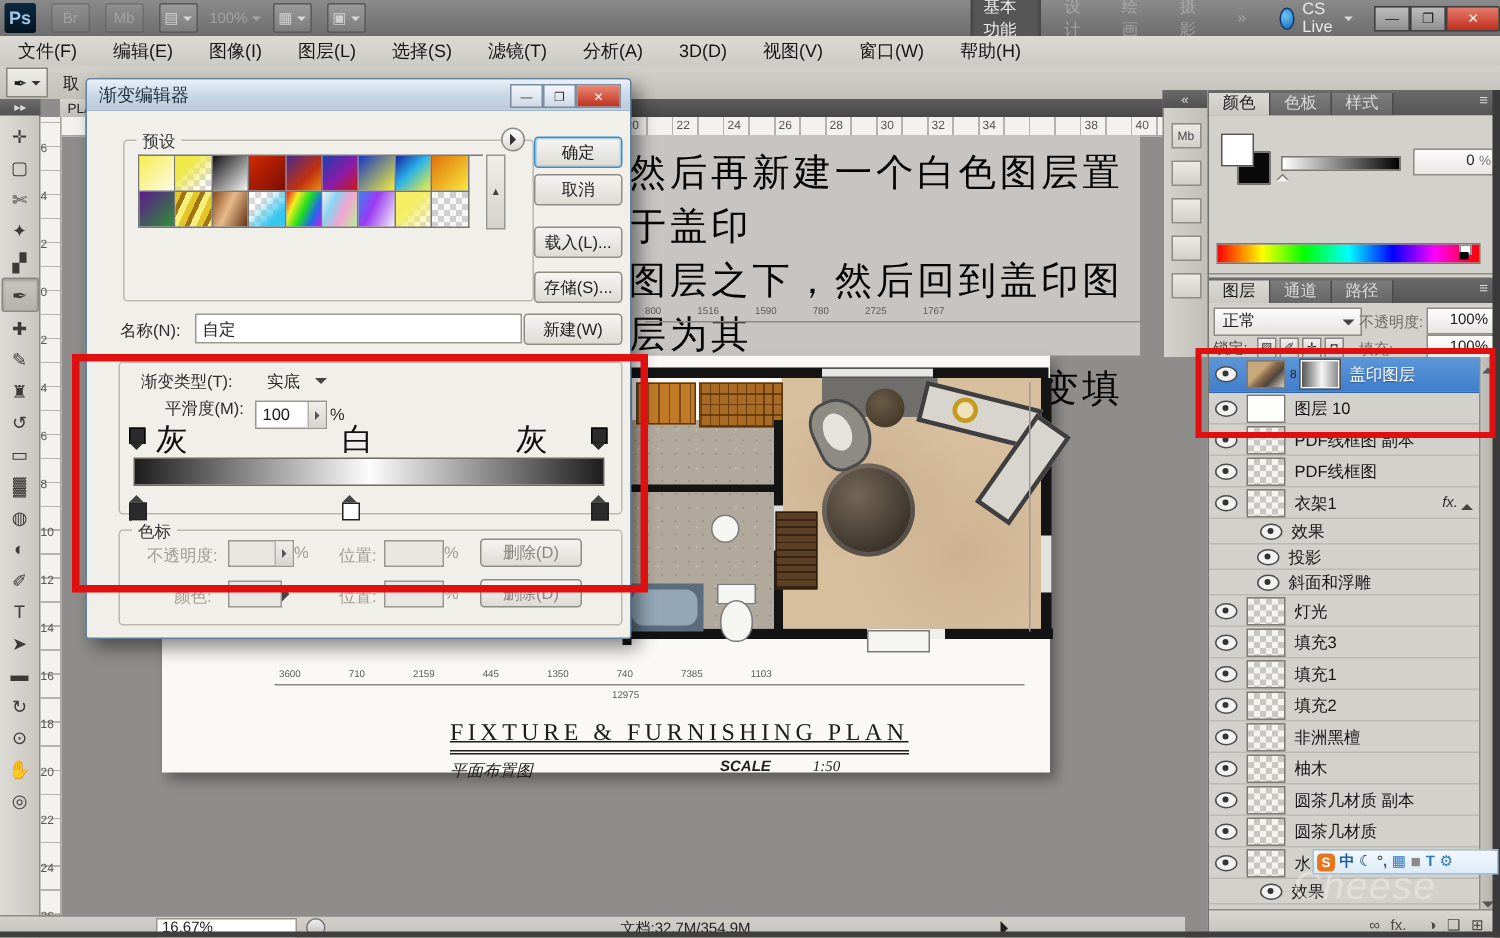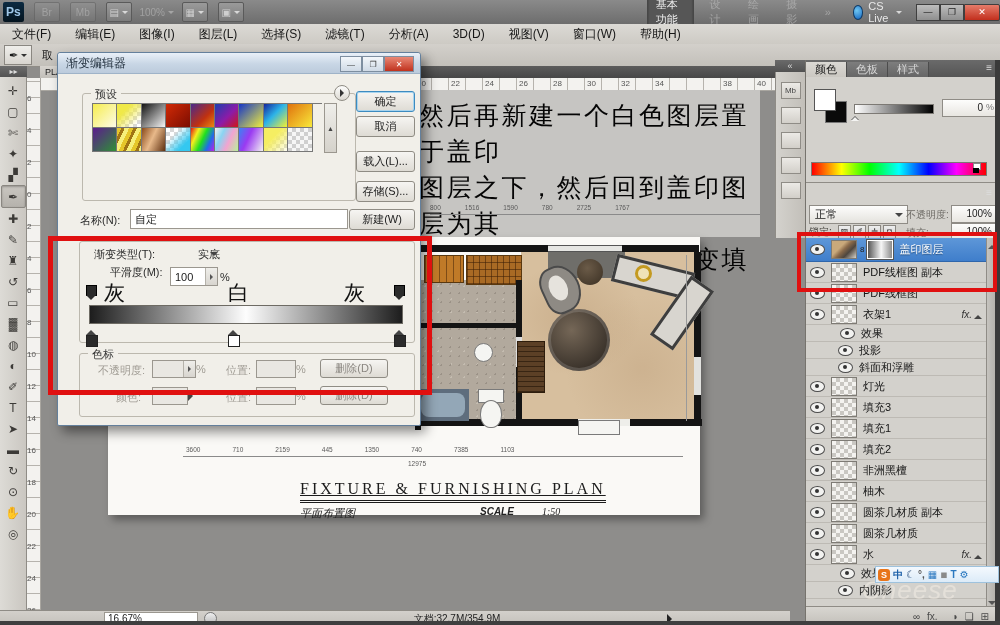--- a/index.html
+++ b/index.html
@@ -483,21 +483,21 @@
   <div class="pushbtn" style="left:298px;top:63px;width:57px;">取消</div>
   <div class="pushbtn" style="left:298px;top:98px;width:57px;">载入(L)...</div>
   <div class="pushbtn" style="left:298px;top:128px;width:57px;">存储(S)...</div>
 
   <div class="lbl" style="left:22px;top:160px;">名称(N):</div>
   <div class="txtbox" style="left:72px;top:156px;width:212px;height:18px;">自定</div>
   <div class="pushbtn" style="left:291px;top:156px;width:64px;">新建(W)</div>
 
   <div class="group" style="left:21px;top:188px;width:334px;height:100px;"></div>
   <div class="lbl" style="left:36px;top:194px;">渐变类型(T):</div>
-  <div class="lbl" style="left:120px;top:194px;margin-left:20px;">实底</div>
+  <div class="lbl" style="left:120px;top:194px;">实底</div>
   <div class="dd-tri" style="left:152px;top:199px;"></div>
   <div class="lbl" style="left:52px;top:212px;">平滑度(M):</div>
   <div class="stepbox" style="left:112px;top:214px;width:42px;height:17px;">
       <span>100</span>
       <span class="steparrow">
         <i></i>
       </span>
     </div>
   <div class="lbl" style="left:162px;top:218px;">%</div>
 
@@ -562,20 +562,26 @@
     <div class="kslider"></div>
     <div class="ktri"></div>
     <div class="valbox" style="left:136px;top:22px;"><span>0</span></div>
     <div style="position:absolute;left:180px;top:25px;font-size:9px;color:#777;">%</div>
     <div class="spectrum"></div>
     <div style="position:absolute;left:167px;top:86px;width:6px;height:5px;background:#fff;border:1px solid #888;"></div>
     <div style="position:absolute;left:167px;top:91px;width:6px;height:5px;background:#000;"></div>
   </div>
 
   <div class="layerspanel">
+    <div class="ptabs" style="top:0;">
+
+    <div class="ptab active">图层</div>
+        <div class="ptab">通道</div>
+        <div class="ptab">路径</div>
+      </div>
     <div class="pmenu" style="top:2px;">≡</div>
     <div class="blendbox"><span>正常</span><span class="dd-tri" style="right:4px;top:7px;left:auto;"></span></div>
     <div style="position:absolute;left:100px;top:23px;font-size:10px;color:#6e6b66;">不透明度:</div>
     <div class="valbox" style="left:145px;top:20px;"><span>100%</span></div>
     <div style="position:absolute;left:3px;top:40px;font-size:10px;color:#44423e;">锁定:</div>
     <div style="position:absolute;left:32px;top:38px;">
       
     <span class="lockic">▨</span><span class="lockic">✐</span><span class="lockic">✛</span><span class="lockic">◘</span></div>
     <div style="position:absolute;left:100px;top:41px;font-size:10px;color:#6e6b66;">填充:</div>
     <div class="valbox" style="left:145px;top:38px;"><span>100%</span></div>
@@ -584,20 +590,27 @@
 
         <div class="lrow sel">
           <span class="eye"></span>
           <span class="thumb t-plan"></span>
           <span class="linkdot">8</span>
           <span class="thumb t-mask"></span>
           <span class="lname">盖印图层</span>
 
         </div>
 
+        <div class="lrow">
+          <span class="eye"></span>
+          <span class="thumb t-white"></span>
+
+          <span class="lname">图层 10</span>
+
+        </div>
 
         <div class="lrow">
           <span class="eye"></span>
           <span class="thumb t-checker"></span>
 
           <span class="lname">PDF线框图 副本</span>
 
         </div>
 
         <div class="lrow">

